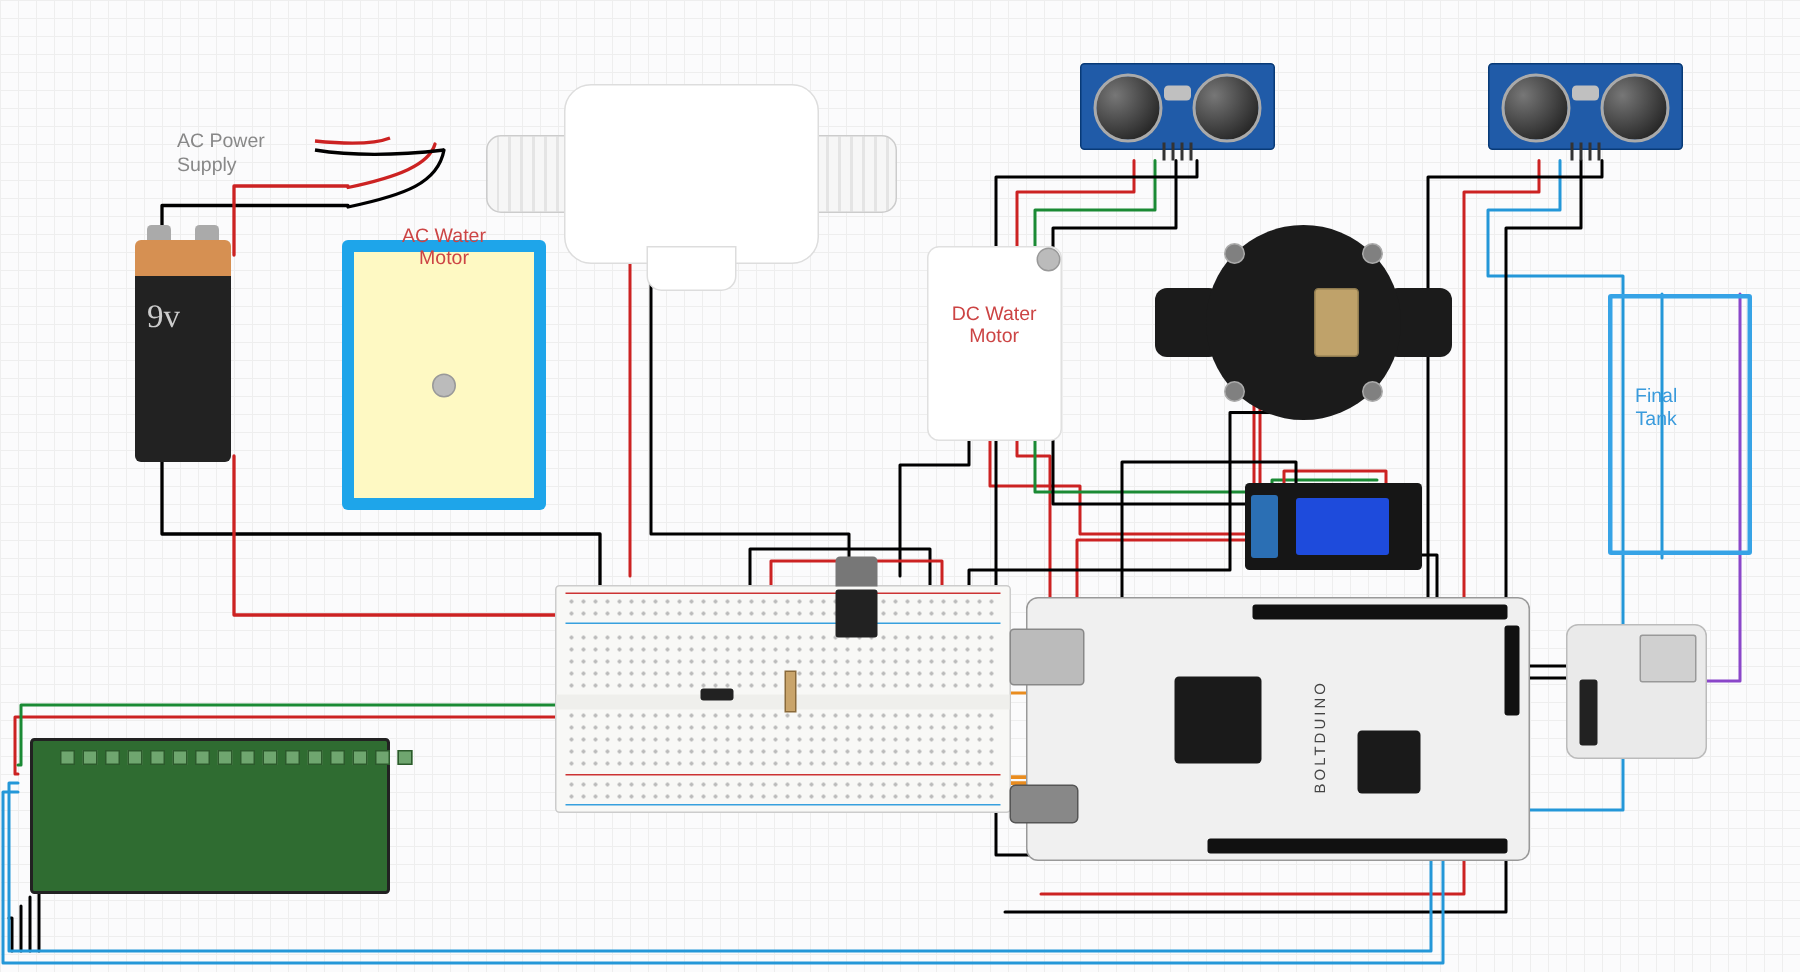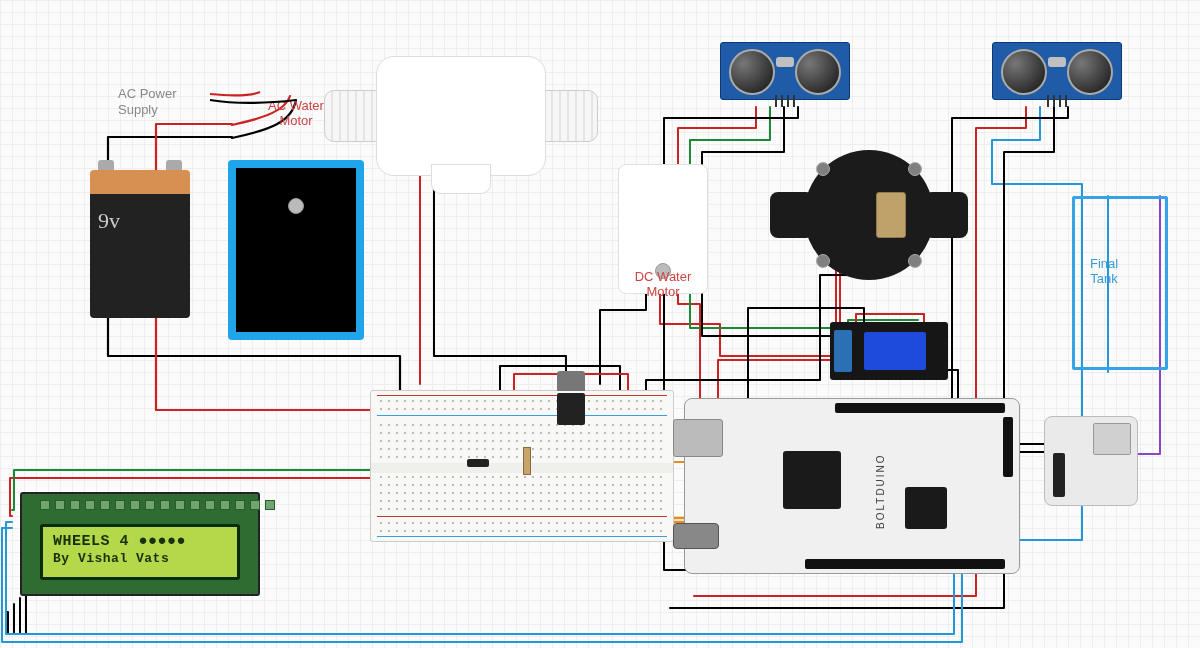--- a/index.html
+++ b/index.html
@@ -12,27 +12,27 @@
   .lbl{position:absolute;font-size:13px;color:#888;line-height:1.25}
   .redlbl{color:#cc4444;text-align:center;font-size:13px}
   .bluelbl{color:#3a9bdc;text-align:center;font-size:13px}
   svg{position:absolute;top:0;left:0;overflow:visible}
   
   .batt-top{background:#d69052;border-radius:4px 4px 0 0;height:24px}
   .batt-body{background:#222;border-radius:0 0 4px 4px;color:#ccc;display:flex;align-items:flex-start;justify-content:flex-start;padding-left:8px;padding-top:14px;font-size:22px;font-family:Georgia,serif}
   .batt-term{width:16px;height:10px;background:#aaa;border-radius:3px 3px 0 0;position:absolute;top:-10px}
   
   .acbox-outer{background:#1ea5ea;border-radius:4px}
-  .acbox-inner{background:#000000;position:absolute;left:8px;right:8px;top:8px;bottom:8px;display:flex;flex-direction:column;align-items:center;justify-content:flex-start}
+  .acbox-inner{background:#fef9c3;position:absolute;left:8px;right:8px;top:8px;bottom:8px;display:flex;flex-direction:column;align-items:center;justify-content:center}
   .acbox-dot{width:14px;height:14px;border-radius:50%;background:#bbb;border:1px solid #999;margin-bottom:16px}
   
   .valve-body{background:#fff;border:1px solid #ddd;border-radius:18px}
   .valve-thread{position:absolute;top:50%;transform:translateY(-50%);width:60px;height:50px;border:1px solid #ccc;background:repeating-linear-gradient(90deg,#f6f6f6 0 6px,#e4e4e4 6px 8px);border-radius:10px}
   
-  .dcbox{background:#fff;border:1px solid #e0e0e0;border-radius:8px;display:flex;flex-direction:column;align-items:center;justify-content:flex-end}
+  .dcbox{background:#fff;border:1px solid #e0e0e0;border-radius:8px;display:flex;flex-direction:row;align-items:flex-start;justify-content:flex-end}
   .dcbox .dot{width:14px;height:14px;border-radius:50%;background:#bbb;border:1px solid #999;margin-bottom:14px}
   
   .us{background:#205ba8;border-radius:3px;border:1px solid #083a77}
   .us .eye{position:absolute;width:42px;height:42px;border-radius:50%;background:radial-gradient(circle at 30% 30%,#777,#111);border:2px solid #aaa;top:6px}
   .us .osc{position:absolute;top:14px;left:50%;transform:translateX(-50%);width:18px;height:10px;background:#silver;background:#c0c0c0;border-radius:3px}
   .us .hdr{position:absolute;bottom:-8px;left:50%;transform:translateX(-50%);display:flex;gap:4px}
   .us .hdr span{width:2px;height:12px;background:#333;display:block}
   
   .flow-body{background:#1b1b1b;border-radius:50%}
   .flow-arm{position:absolute;background:#1b1b1b;border-radius:8px}
@@ -117,21 +117,21 @@
     <path d="M1014 452 L1076 452" stroke="#000" stroke-width="2" fill="none" stroke-linecap="round" stroke-linejoin="round"></path>
     <path d="M1082 476 L1082 540 L1016 540" stroke="#2497d8" stroke-width="2" fill="none" stroke-linecap="round" stroke-linejoin="round"></path>
     <path d="M1120 454 L1160 454 L1160 196" stroke="#8a46c9" stroke-width="2" fill="none" stroke-linecap="round" stroke-linejoin="round"></path>
     <path d="M1108 196 L1108 372" stroke="#2497d8" stroke-width="2" fill="none" stroke-linecap="round" stroke-linejoin="round"></path>
     <path d="M700 478 L700 560 L948 560" stroke="#c22" stroke-width="2" fill="none" stroke-linecap="round" stroke-linejoin="round"></path>
     <path d="M664 478 L664 570 L956 570" stroke="#000" stroke-width="2" fill="none" stroke-linecap="round" stroke-linejoin="round"></path>
   </svg>
 
 <div class="lbl" style="left:118px;top:86px;white-space:pre">AC Power<br>Supply</div>
 
-<div class="cmp" style="left:90px;top:170px;width:100px">
+<div class="cmp" style="left:90px;top:160px;width:64px">
   <div class="batt-term" style="left:8px"></div>
   <div class="batt-term" style="right:8px"></div>
   <div class="batt-top"></div>
   <div class="batt-body" style="height:110px">
       <span>9v</span>
     </div>
 </div>
 
 <div class="cmp acbox-outer" style="left:228px;top:160px;width:136px;height:180px">
   <div class="acbox-inner">
@@ -241,22 +241,18 @@
       <span></span>
     <span></span>
       <span></span>
       <span></span>
       <span></span>
       <span></span>
       <span></span>
       <span></span>
       <span></span>
   </div>
-  <div class="screen">
-    <span>WHEELS 4 </span><span>●●●●●</span><br>
-    <span style="font-size:13px">By Vishal Vats</span>
-  </div>
 </div>
 
 <svg width="1200" height="648">
   <path d="M210 94 C230 96 250 96 260 92" stroke="#c22" stroke-width="2.2" fill="none"></path>
   <path d="M210 100 C235 104 262 104 296 100" stroke="#000" stroke-width="2.2" fill="none"></path>
 </svg>
 
 </body></html>

